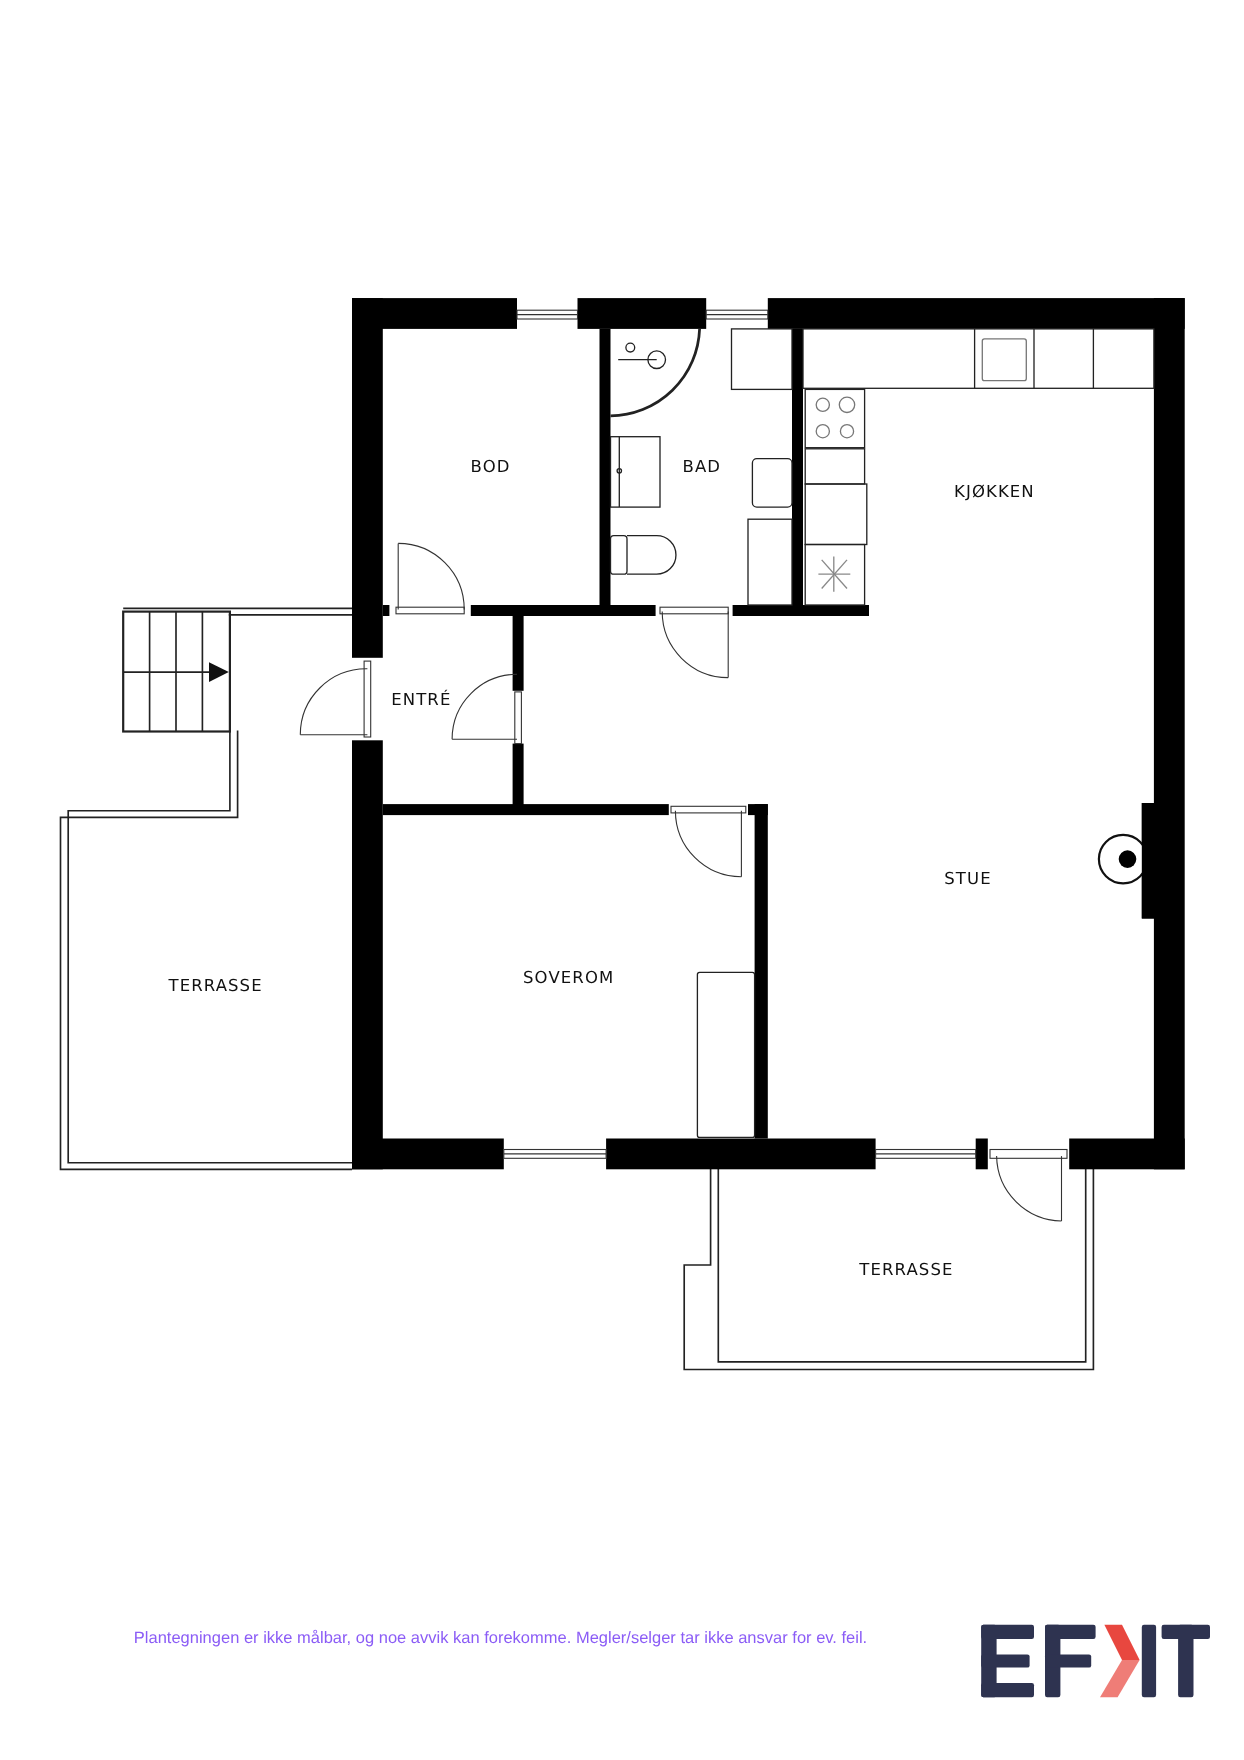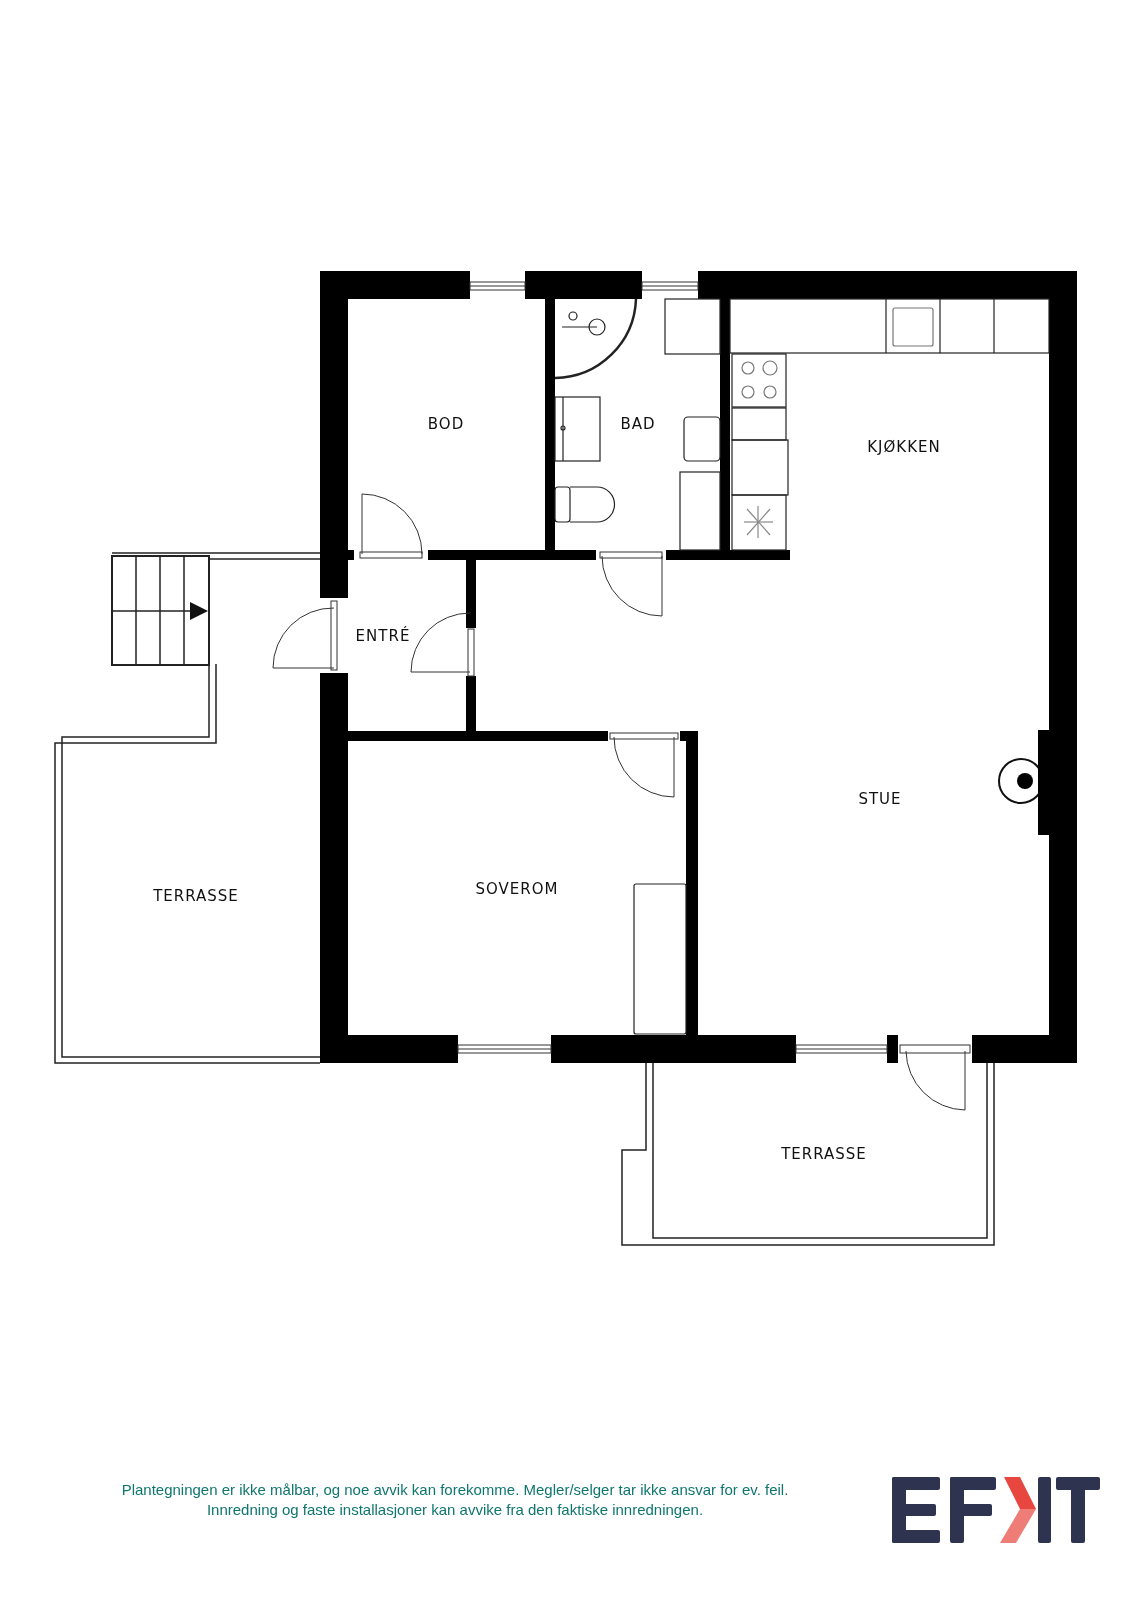--- a/index.html
+++ b/index.html
@@ -1,19 +1,19 @@
 <!DOCTYPE html>
 <html><head>
   <meta charset="utf-8">
   <style>
     html, body { margin: 0; padding: 0; background: #ffffff; }
     body { width: 1131px; height: 1600px; position: relative; overflow: hidden; font-family: "Liberation Sans", sans-serif; }
     #plan { position: absolute; left: 0; top: 0; }
     .room-label { font-family: "DejaVu Sans", sans-serif; font-size: 15px; letter-spacing: 1px; fill: #111; text-anchor: middle; }
-    .disclaimer { position: absolute; left: 40px; top: 1480px; width: 830px; text-align: center; color: #0f766e; font-family: "Liberation Sans", sans-serif; font-size: 15px; line-height: 20px; }
+    .disclaimer { position: absolute; left: 40px; top: 1480px; width: 830px; text-align: center; color: #8b5cf6; font-family: "Liberation Sans", sans-serif; font-size: 15px; line-height: 20px; }
     .logo { position: absolute; left: 888px; top: 1475px; width: 215px; height: 70px; }
   </style>
 </head>
 <body>
 
 <svg id="plan" width="1131" height="1600" viewBox="0 0 1131 1600" xmlns="http://www.w3.org/2000/svg">
 
   <g fill="none" stroke="#222" stroke-width="1.5">
 
     <polyline points="320,553 112,553"></polyline>
@@ -160,21 +160,20 @@
   <text class="room-label" x="904" y="452">KJØKKEN</text>
   <text class="room-label" x="383" y="641">ENTRÉ</text>
   <text class="room-label" x="880" y="804">STUE</text>
   <text class="room-label" x="517" y="894">SOVEROM</text>
   <text class="room-label" x="196" y="901">TERRASSE</text>
   <text class="room-label" x="824" y="1159">TERRASSE</text>
 </svg>
 
 <div class="disclaimer">
   <div>Plantegningen er ikke målbar, og noe avvik kan forekomme. Megler/selger tar ikke ansvar for ev. feil.</div>
-  <div>Innredning og faste installasjoner kan avvike fra den faktiske innredningen.</div>
 </div>
 
 <svg class="logo" viewBox="0 0 215 70" xmlns="http://www.w3.org/2000/svg">
   <g fill="#2e3350">
 
     <rect x="4" y="2" width="14" height="66" rx="2"></rect>
     <rect x="4" y="2" width="48" height="13" rx="2"></rect>
     <rect x="4" y="29" width="44" height="12" rx="2"></rect>
     <rect x="4" y="55" width="48" height="13" rx="2"></rect>
 

